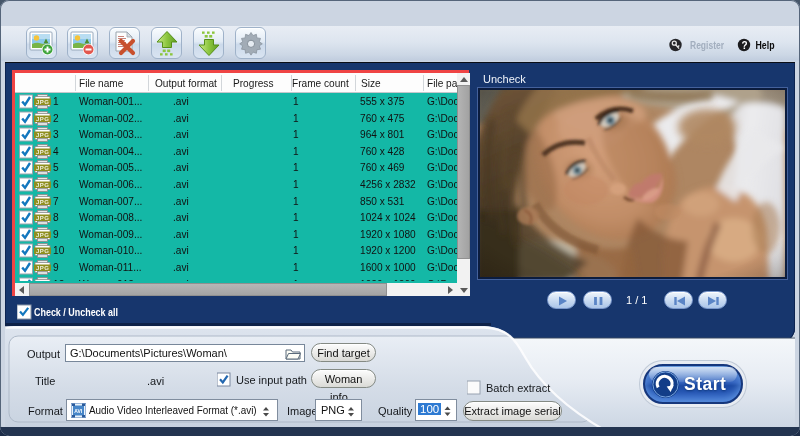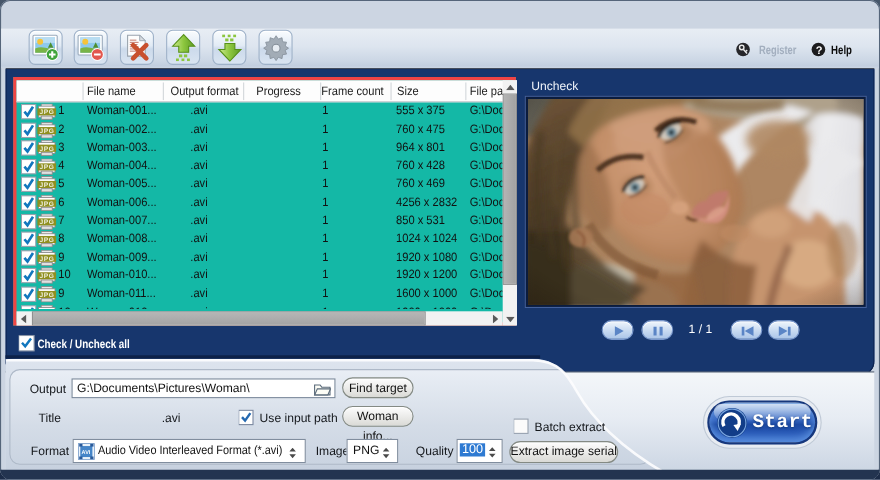--- a/index.html
+++ b/index.html
@@ -44,21 +44,21 @@
 #pcount{position:absolute;left:626px;top:294px;font-size:11px;color:#fff;}
 
 #bottomsvg{position:absolute;left:5px;top:326px;}
 .lbl{position:absolute;font-size:11px;color:#15181c;}
 .tbox{position:absolute;background:#fff;border:1px solid #78879a;font-size:11px;color:#111;}
 .btn{position:absolute;border:1px solid #848a84;border-radius:10px;background:linear-gradient(#fdfdfd,#eaeae8 55%,#dadad6);font-size:11px;color:#111;text-align:center;box-shadow:inset 0 1px 0 #fff;}
 .combo{position:absolute;background:#fff;border:1px solid #808d9e;}
 
 #startbtn{position:absolute;left:643px;top:364px;width:100px;height:40px;border-radius:20px;background:linear-gradient(#6f9fde,#3565c0 45%,#1c4aa4 55%,#2f62c4);border:2px solid #16377c;box-shadow:0 0 0 3px #e8ecf2,0 0 0 4px #bfc9d6,inset 0 -4px 8px #5b90dd;}
 #startbtn .gloss{position:absolute;left:4px;top:1px;width:88px;height:15px;border-radius:10px;background:linear-gradient(rgba(255,255,255,.7),rgba(255,255,255,.1));}
-#starttxt{position:absolute;left:39px;top:8px;font-size:17.5px;font-weight:bold;color:#fff;text-shadow:0 1px 2px #123a7e;letter-spacing:.5px;font-family:Liberation Mono, monospace;}
+#starttxt{position:absolute;left:39px;top:8px;font-size:17.5px;font-weight:bold;color:#fff;text-shadow:0 1px 2px #123a7e;letter-spacing:.5px;}
 </style>
 </head>
 <body>
 <div id="win">
 
 
   <div id="toolbar">
     <div class="tbtn" style="left:25px">
       <svg width="26" height="27" viewBox="0 0 26 27">
         <rect x="1" y="2" width="22" height="18" fill="#fff" stroke="#9aaabc" stroke-width="1" rx="1"></rect>

